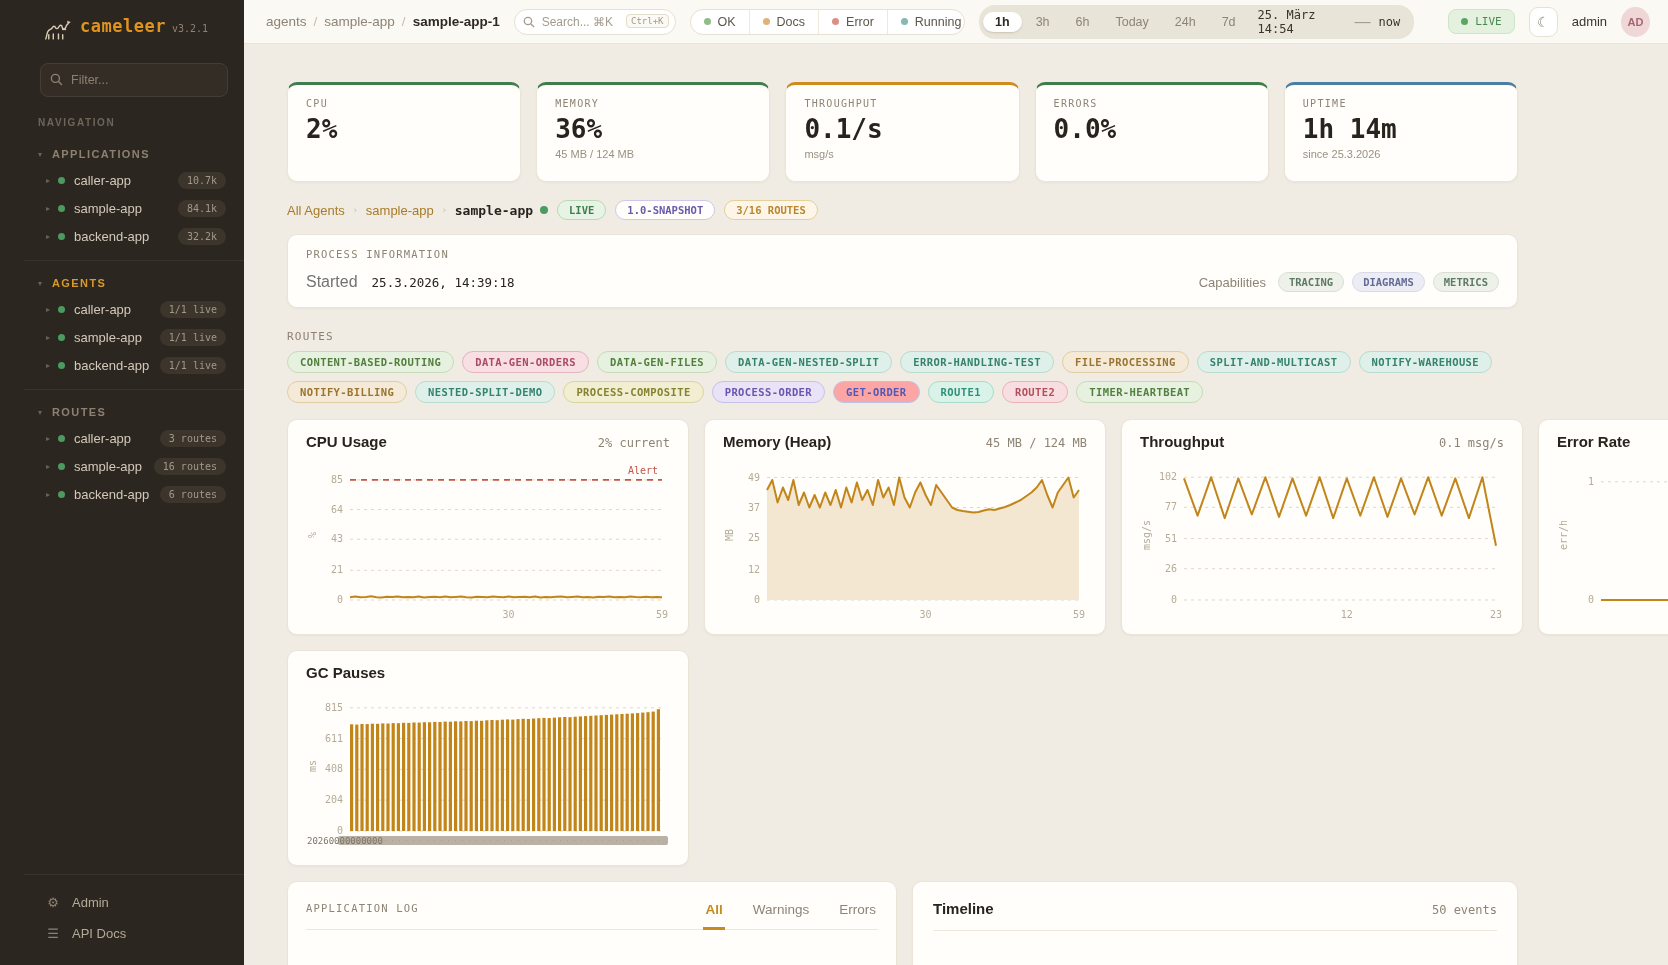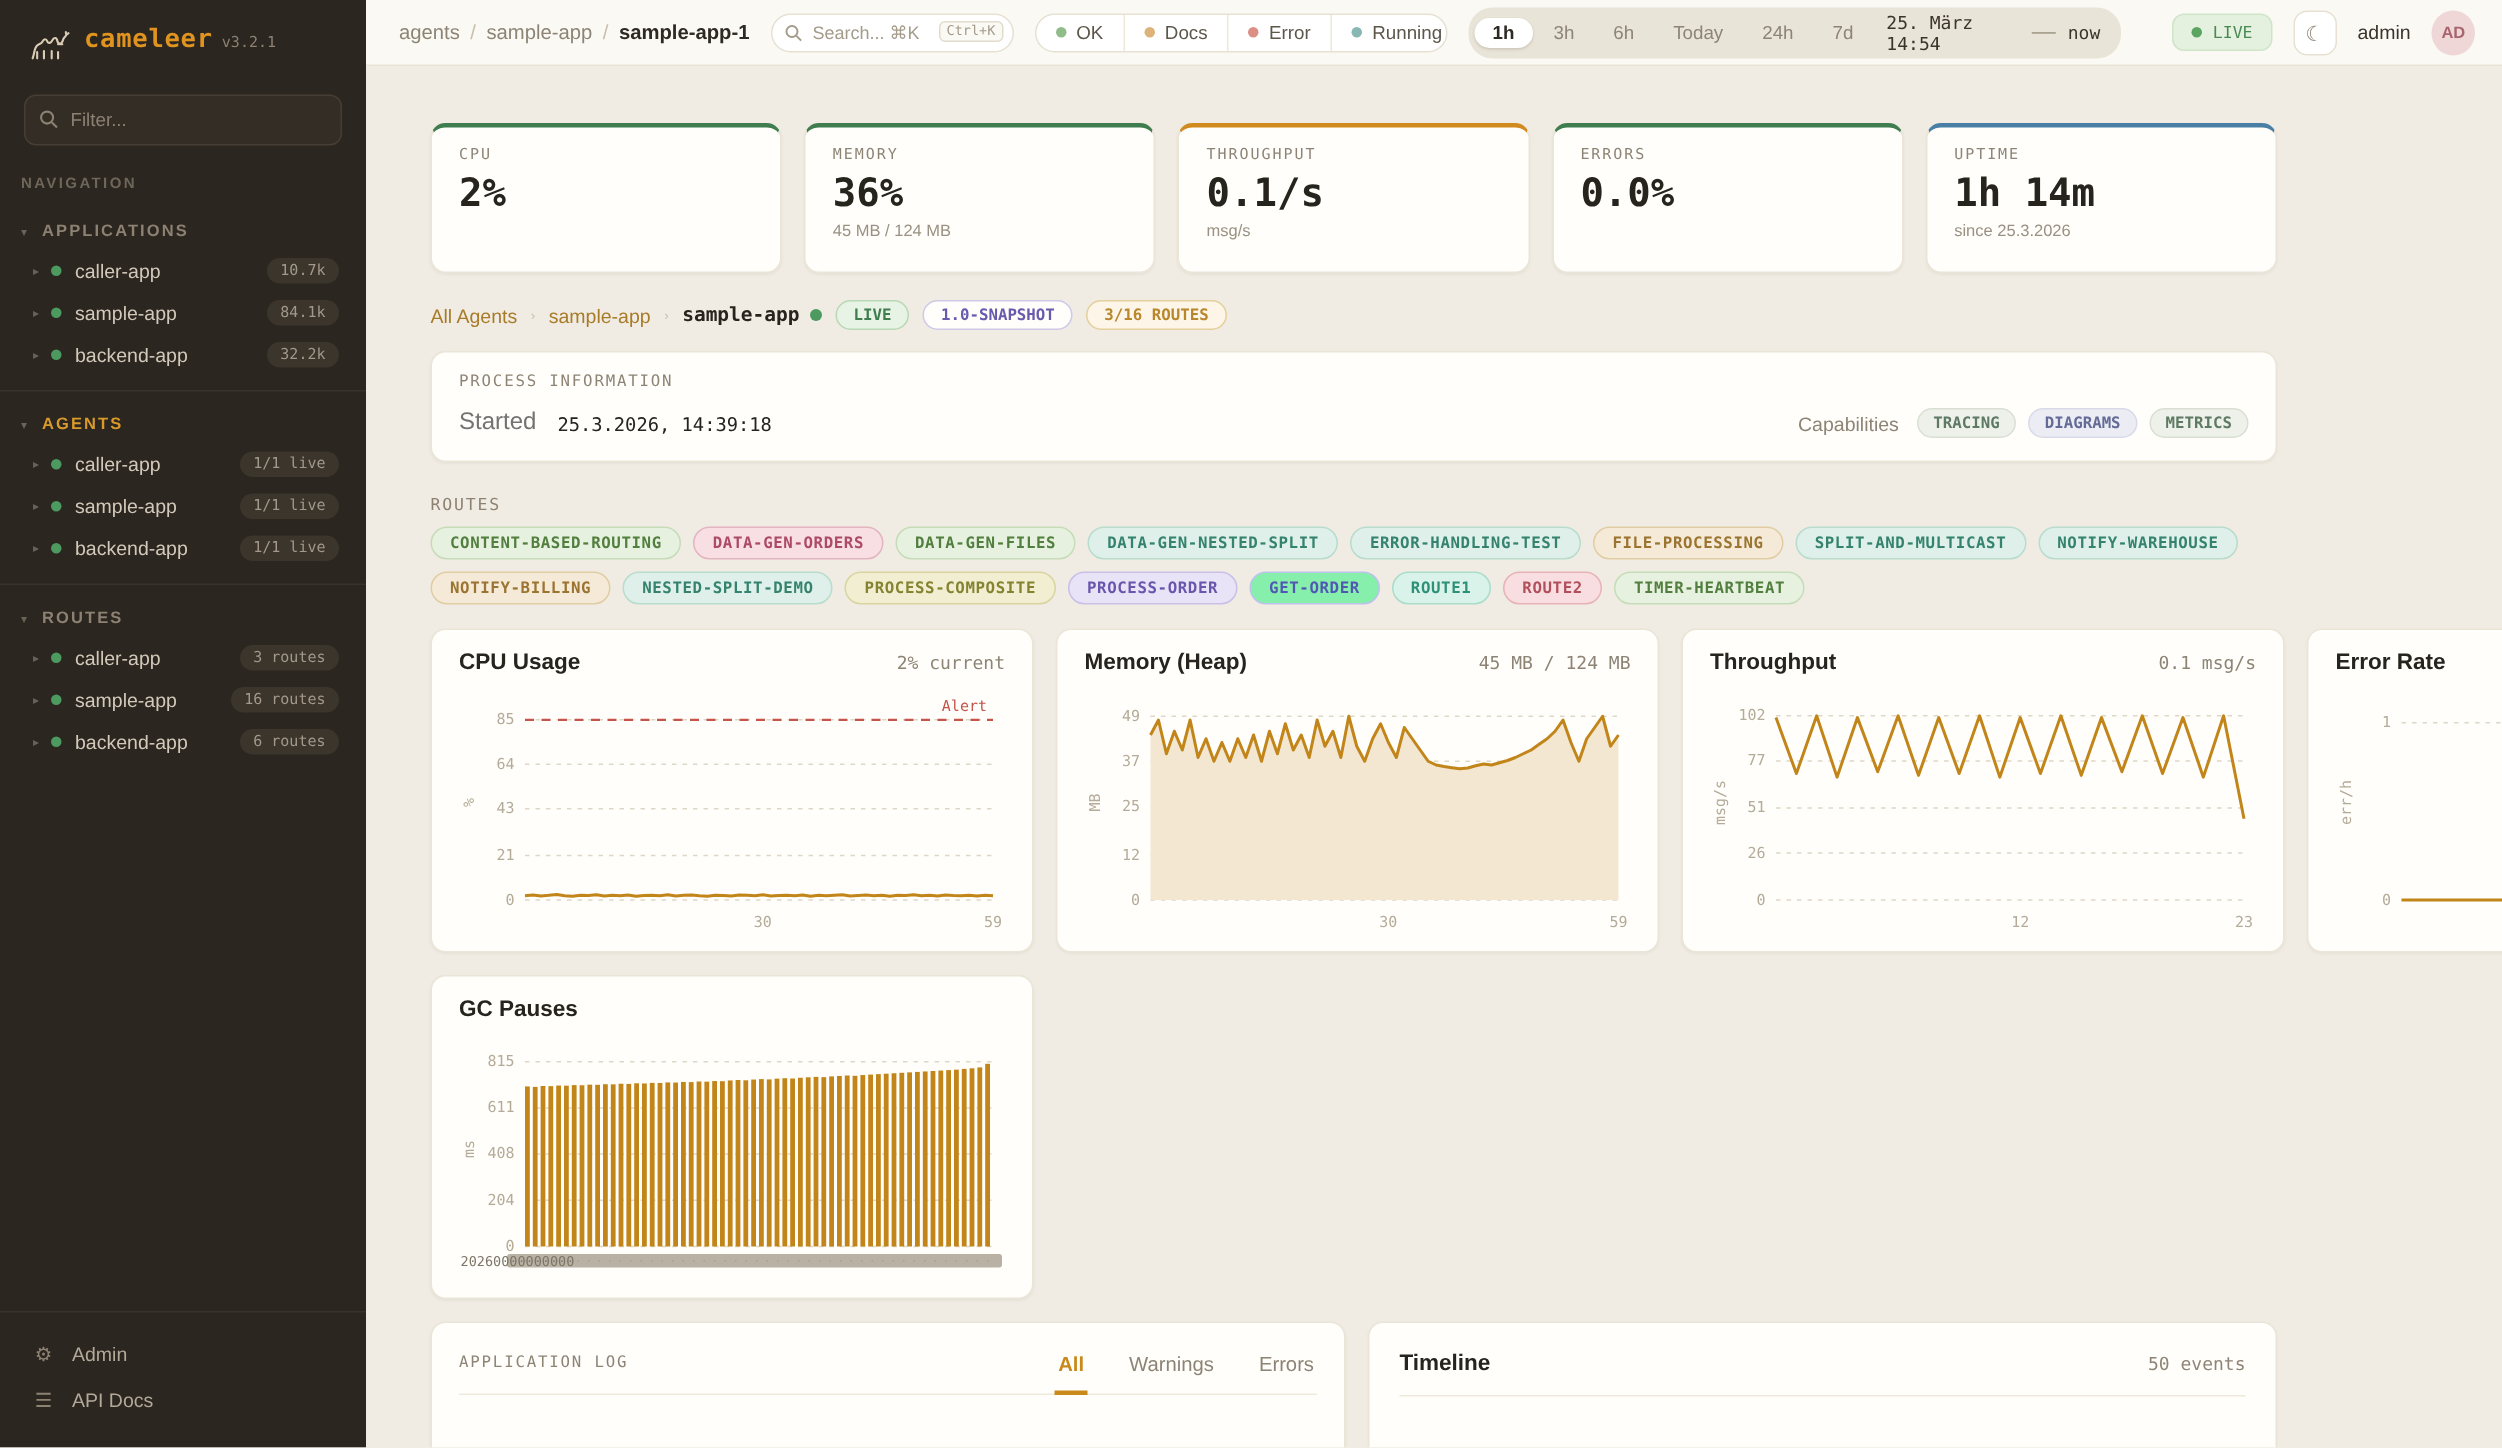--- a/index.html
+++ b/index.html
@@ -4,21 +4,21 @@
 <style>
   * { margin:0; padding:0; box-sizing:border-box; }
   html,body { width:1668px; height:965px; overflow:hidden; background:#f0ece3;
     font-family:"Liberation Sans", sans-serif; color:#2e2922; }
   .mono { font-family:"DejaVu Sans Mono", monospace; }
 
   .app { display:flex; width:100%; height:100%; }
 
   
   .sidebar { width:244px; min-width:244px; background:#2b2620; height:100%;
-    display:flex; flex-direction:column; }
+    display:flex; flex-direction:column;padding-left:24px; }
   .logo-row { display:flex; align-items:baseline; gap:6px; padding:16px 18px 10px; cursor:pointer; }
   .logo-row svg { align-self:center; }
   .logo-name { font-family:"DejaVu Sans Mono",monospace; font-weight:bold; font-size:17px; color:#e0931f; letter-spacing:.5px;}
   .logo-ver { font-family:"DejaVu Sans Mono",monospace; font-size:10px; color:#8d8172; }
   .filter-box { position:relative; margin:10px 16px 0; }
   .filter-box svg { position:absolute; left:10px; top:10px; }
   .filter-box input { width:100%; height:34px; background:#332d26; border:1px solid #463e34;
     border-radius:8px; color:#cfc5b6; font-size:12.5px; padding:0 10px 0 30px; outline:none; }
   .filter-box input::placeholder { color:#8d8172; }
   .nav-label { font-size:10px; letter-spacing:1.6px; color:#6f665a; font-weight:bold;
@@ -122,21 +122,21 @@
   .route-badges { display:flex; flex-wrap:wrap; gap:8px 8px; margin-top:8px; width:1231px;}
   .rbadge { font-family:"DejaVu Sans Mono",monospace; font-size:10.5px; font-weight:bold;
     letter-spacing:.4px; padding:4px 12px; border-radius:12px; border:1px solid; cursor:pointer; }
   .t-green { background:#e6f2df; border-color:#c6dcb8; color:#527f3f; }
   .t-pink  { background:#f7dfe4; border-color:#e4b4c0; color:#ad4a67; }
   .t-teal  { background:#def0e9; border-color:#b8dccd; color:#35836e; }
   .t-teal2 { background:#d9f2ea; border-color:#aadcca; color:#2f9078; }
   .t-tan   { background:#f5ead7; border-color:#e0cda4; color:#9a7430; }
   .t-olive { background:#f1eed2; border-color:#d9d4a0; color:#85832f; }
   .t-purple{ background:#e8e3f6; border-color:#c9bfe8; color:#6a55ae; }
-  .t-indigo{ background:#86efac; border-color:#bcc2ec; color:#5058b4; }
+  .t-indigo{ background:#fca5a5; border-color:#bcc2ec; color:#5058b4; }
   .t-red   { background:#f8dee0; border-color:#e7b3b8; color:#b1505c; }
 
   
   .charts { display:grid; grid-template-columns:repeat(5,1fr); gap:15px; margin-top:16px; }
   .chart-card { padding:13px 18px 6px; height:216px; }
   .chart-head { display:flex; align-items:baseline; }
   .chart-title { font-size:15px; font-weight:bold; color:#27231d; }
   .chart-val { margin-left:auto; font-family:"DejaVu Sans Mono",monospace; font-size:12px; color:#8d8475; }
   .chart-svg-wrap { margin-top:8px; }
   svg.chart { overflow:visible; display:block; }

